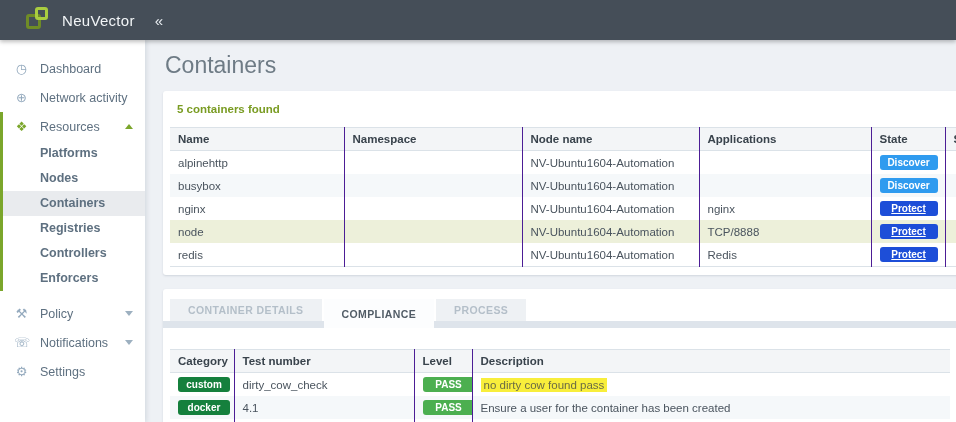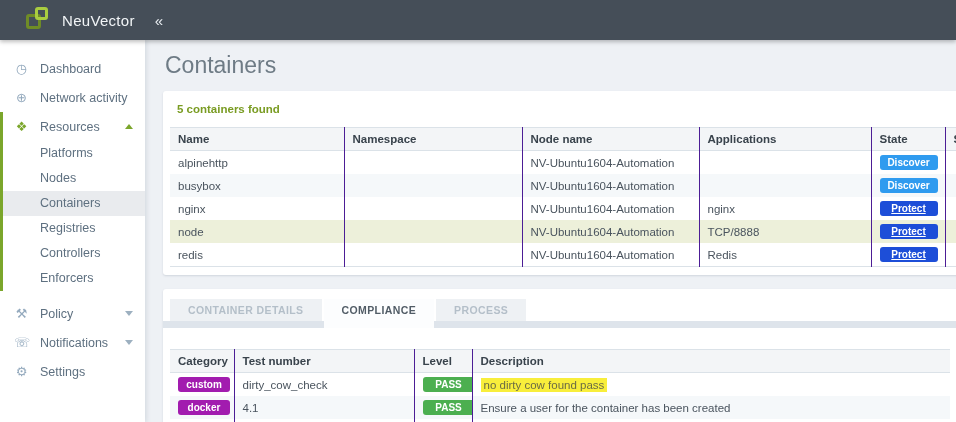--- a/index.html
+++ b/index.html
@@ -30,21 +30,21 @@
   .group-active > .side-item { padding-left:11px; }
   .group-active .ic-res { color:#7ba62b; }
   .caret-up { width:0; height:0; margin-left:auto;
     border-left:4px solid transparent; border-right:4px solid transparent;
     border-bottom:5px solid #7ba62b; }
   .caret-down { width:0; height:0; margin-left:auto;
     border-left:4px solid transparent; border-right:4px solid transparent;
     border-top:5px solid #9db0c0; }
   .sub-item { padding:5px 12px 5px 40px; font-size:12.5px; color:#5e7080;
     cursor:pointer; line-height:15px; }
-  .group-active .sub-item { padding-left:37px; }
+  .group-active .sub-item { padding-left:37px;font-weight:bold; }
   .sub-item.active { background:#e9ebee; }
 
   
   .content { position:absolute; top:40px; left:145px; width:811px; height:382px;
     background:#eef1f5; padding:10px 0 0 18px; overflow:hidden; }
   .page-title { font-size:23px; font-weight:400; color:#6e7b85; margin:2px 0 12px 2px; }
 
   .card { background:#ffffff; border-radius:3px 0 0 3px;
     box-shadow:0 1px 2px rgba(120,135,150,.25); margin-right:-4px; }
   .card1 { padding:10px 0 8px 0; }
@@ -60,32 +60,32 @@
   tbody tr.stripe { background:#f5f8fa; }
   tbody tr.selected { background:#edf0da; }
   .tbl-main { width:845px; }
   .tbl-main tbody tr:last-child { border-bottom:1px solid #dbe2e8; }
 
   .badge { display:inline-block; color:#fff; font-size:10px; font-weight:bold;
     border-radius:3px; padding:2px 0; text-align:center; }
   .state-badge { width:58px;text-align:center; }
   .st-discover { background:#2f9bef; }
   .st-protect { background:#1d4ed8;text-decoration:underline; }
-  .cat-badge { width:52px; background:#a21caf; }
+  .cat-badge { width:52px; background:#15803d; }
   .lvl-badge { width:52px; }
   .lvl-pass { background:#4caf50; }
 
   
   .card2 { margin-top:14px; padding-top:10px; min-height:180px; }
   .tabs-row { display:flex; align-items:flex-start; height:22px; padding-left:7px;
     position:relative; }
   .tab { height:22px; line-height:22px; padding:0 18px; margin-right:2px;
     font-size:10.5px; font-weight:bold; letter-spacing:.4px; color:#b4bfc9;
     background:#eef1f4; cursor:pointer; white-space:nowrap; display:flex;
-    gap:5px; }
+    align-items:center; gap:5px; }
   .tab.active { background:#fcfdfe; color:#515c66; height:29px; z-index:2;
     position:relative; }
   .tabs-strip { height:7px; background:#dee4eb; margin-top:0; }
   .tab-ic svg { display:block; }
 
   .tbl-comp { width:780px; margin-top:21px; }
   .hl { background:#f8ee3b; color:#6b6b45; padding:1px 3px; }
 </style>
 </head>
 <body>

